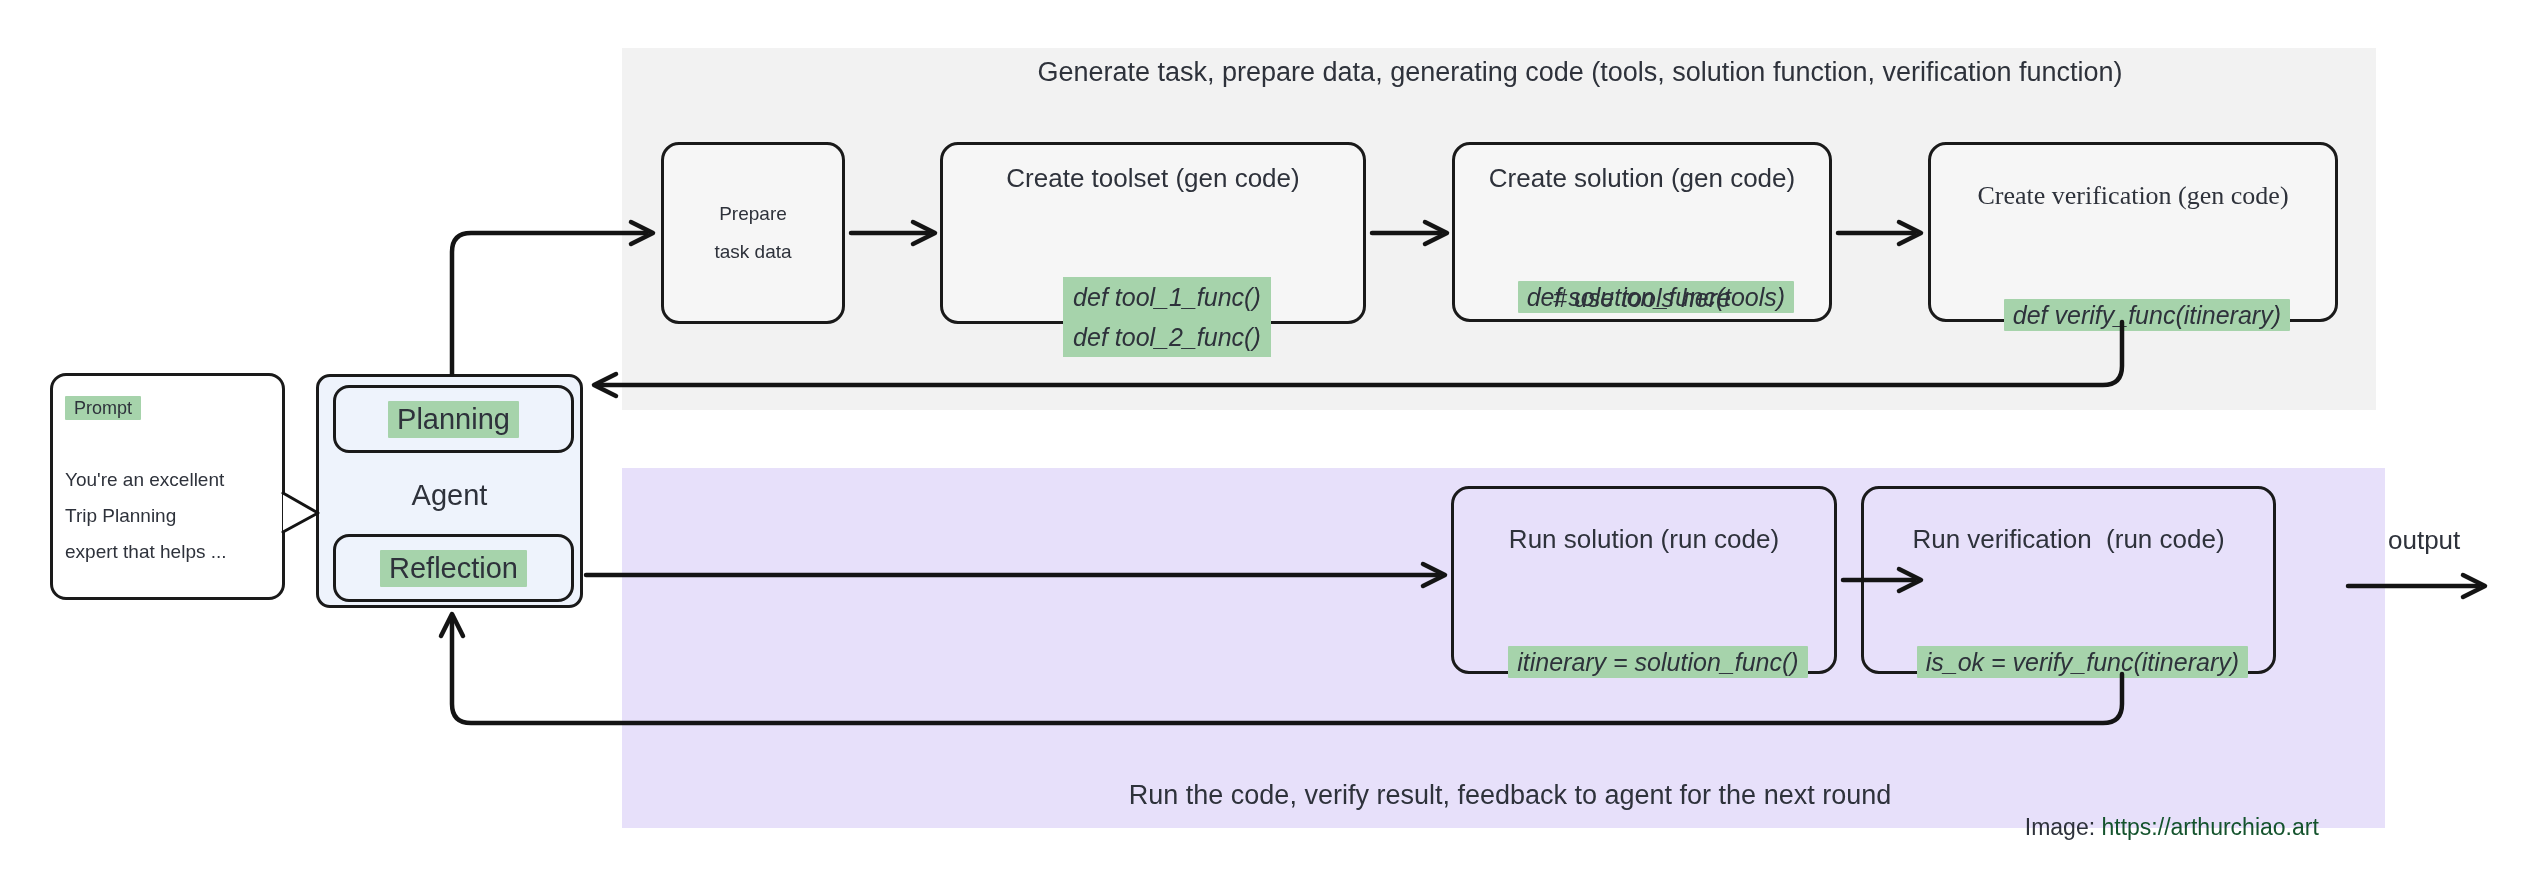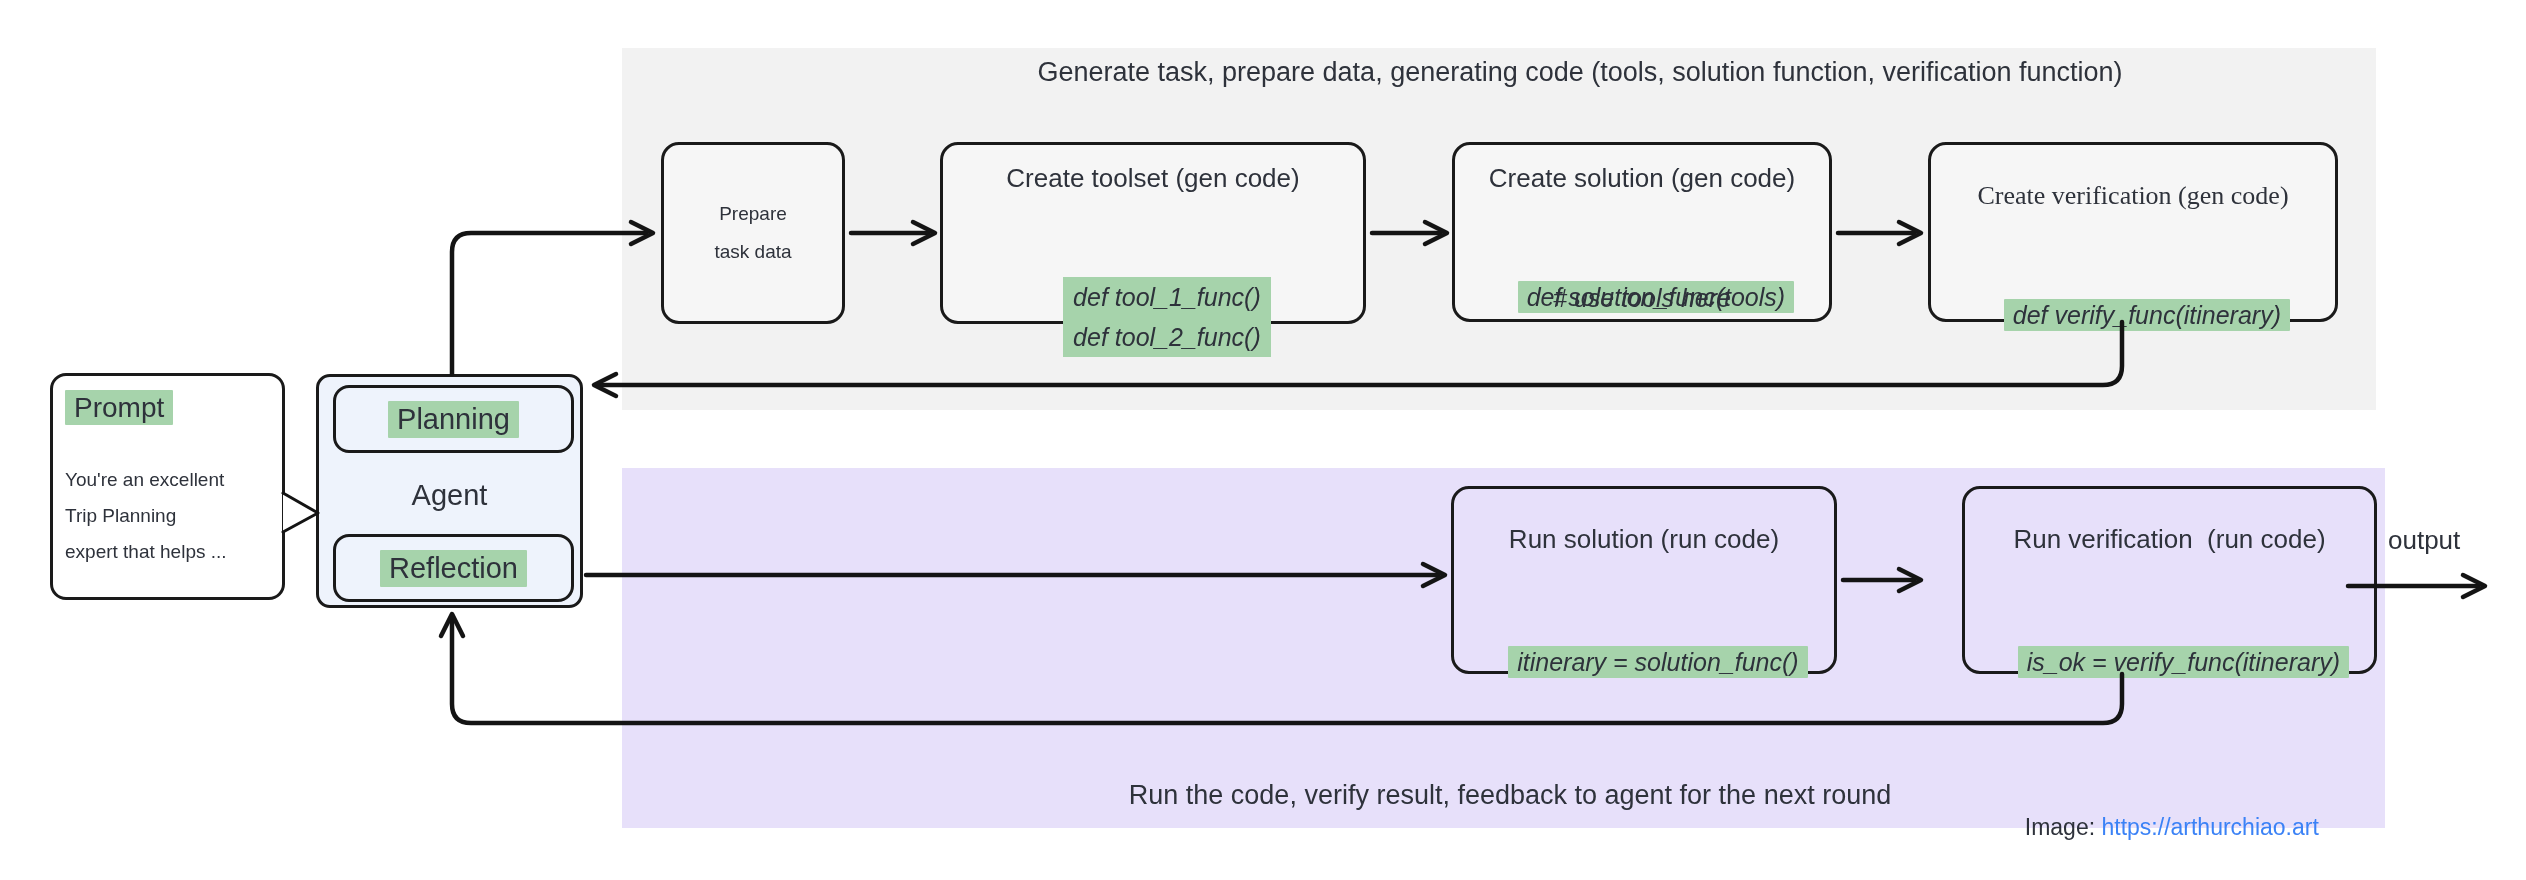--- a/index.html
+++ b/index.html
@@ -17,25 +17,25 @@
   .code{font-style:italic;}
   .hl{background:#a6d3ab;padding:2px 9px;border-radius:1px;}
   .hl-block{background:#a6d3ab;padding:0 10px;}
   .center-txt{display:flex;align-items:center;justify-content:center;text-align:center;}
   .prepare-label{font-size:19px;line-height:38px;}
   .agent-box{position:absolute;border:3px solid #1a1a1a;border-radius:14px;background:#eef3fc;box-sizing:border-box;}
   .agent-inner{position:absolute;border:3px solid #1a1a1a;border-radius:16px;box-sizing:border-box;
                display:flex;align-items:center;justify-content:center;font-size:29px;}
   .agent-label{position:absolute;left:0;right:0;text-align:center;font-size:29px;line-height:36px;}
   .bubble{position:absolute;border:3px solid #1a1a1a;border-radius:16px;background:#ffffff;box-sizing:border-box;}
-  .bubble-label{position:absolute;font-size:28px;line-height:32px;}
+  .bubble-label{position:absolute;font-size:18px;line-height:32px;}
   .bubble-body{position:absolute;font-size:19px;line-height:36px;}
   .caption{position:absolute;text-align:center;font-size:27px;line-height:34px;}
   .credit{position:absolute;font-size:23px;line-height:30px;white-space:pre;}
-  .credit a{color:#3b82f6;text-decoration:none;}
+  .credit a{color:#14532d;text-decoration:none;}
   .output-label{position:absolute;font-size:26px;line-height:32px;}
   svg.overlay{position:absolute;left:0;top:0;pointer-events:none;z-index:6;}
   .arrow{fill:none;stroke:#141414;stroke-width:4.5;stroke-linecap:round;stroke-linejoin:round;}
   .tail{fill:#ffffff;stroke:#141414;stroke-width:3;stroke-linecap:round;stroke-linejoin:round;}
 </style>
 </head>
 <body>
 
 <div class="panel gray-panel" style="left:622px;top:48px;width:1754px;height:362px;"></div>
 <div class="panel purple-panel" style="left:622px;top:468px;width:1763px;height:360px;"></div>
@@ -74,21 +74,21 @@
   </div>
 </div>
 
 <div class="node fill-none" style="left:1451px;top:486px;width:386px;height:188px;">
   <div class="btitle" style="top:34px;">Run solution (run code)</div>
   <div class="bline" style="top:113px;">
     <span class="code hl">itinerary = solution_func()</span>
   </div>
 </div>
 
-<div class="node fill-none" style="left:1962px;top:486px;width:415px;height:188px;">
+<div class="node fill-none" style="left:1861px;top:486px;width:415px;height:188px;">
   <div class="btitle" style="top:34px;">Run verification  (run code)</div>
   <div class="bline" style="top:113px;">
     <span class="code hl">is_ok = verify_func(itinerary)</span>
   </div>
 </div>
 
 <div class="output-label" style="left:2388px;top:524px;">output</div>
 
 <div class="agent-box" style="left:316px;top:374px;width:267px;height:234px;">
   <div class="agent-inner" style="left:14px;top:8px;width:241px;height:68px;">

